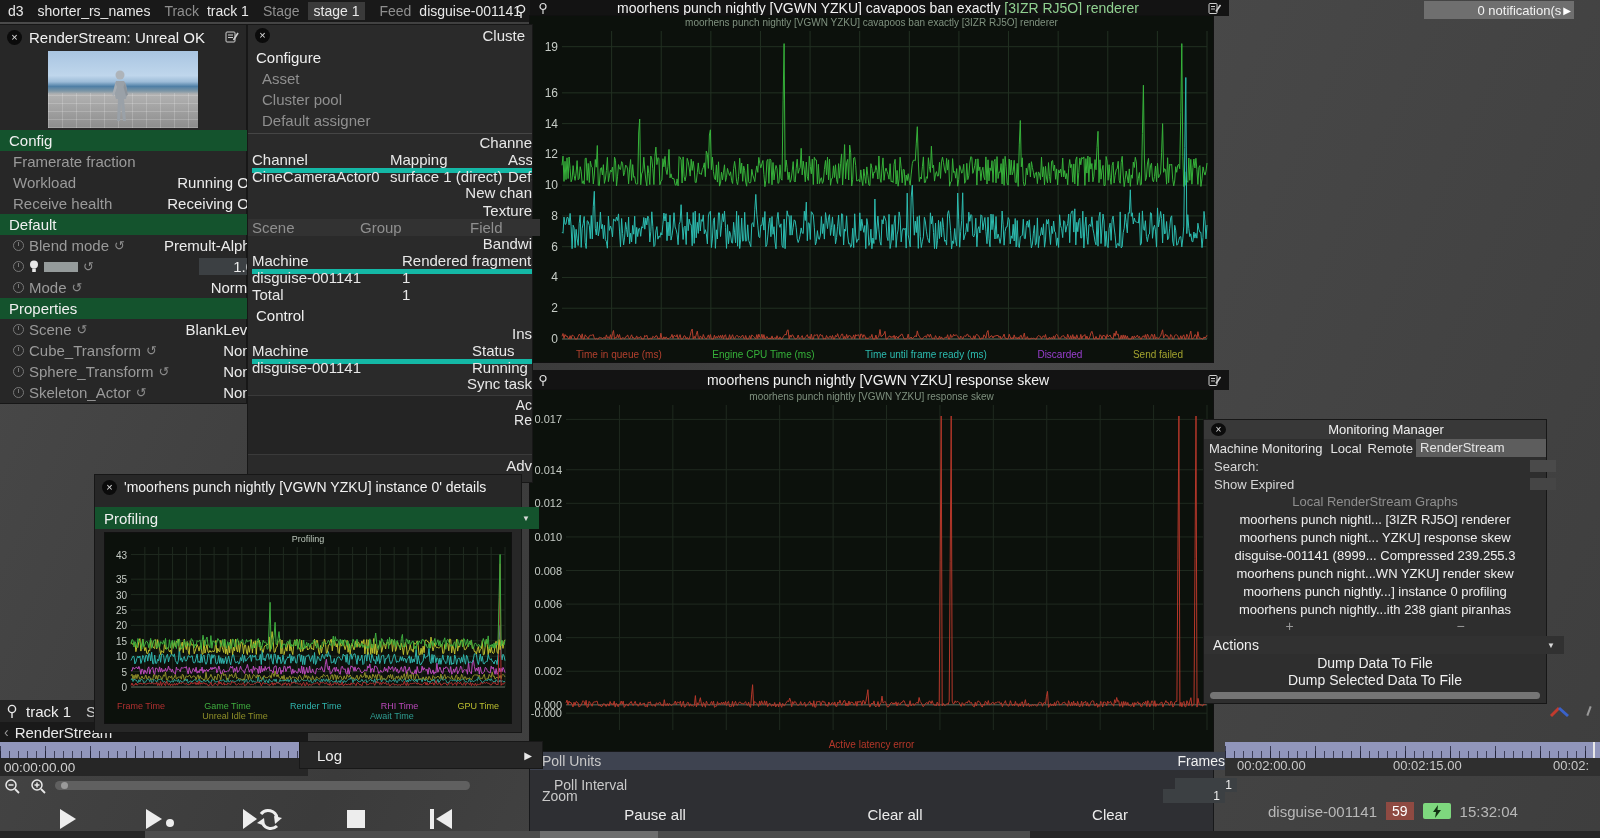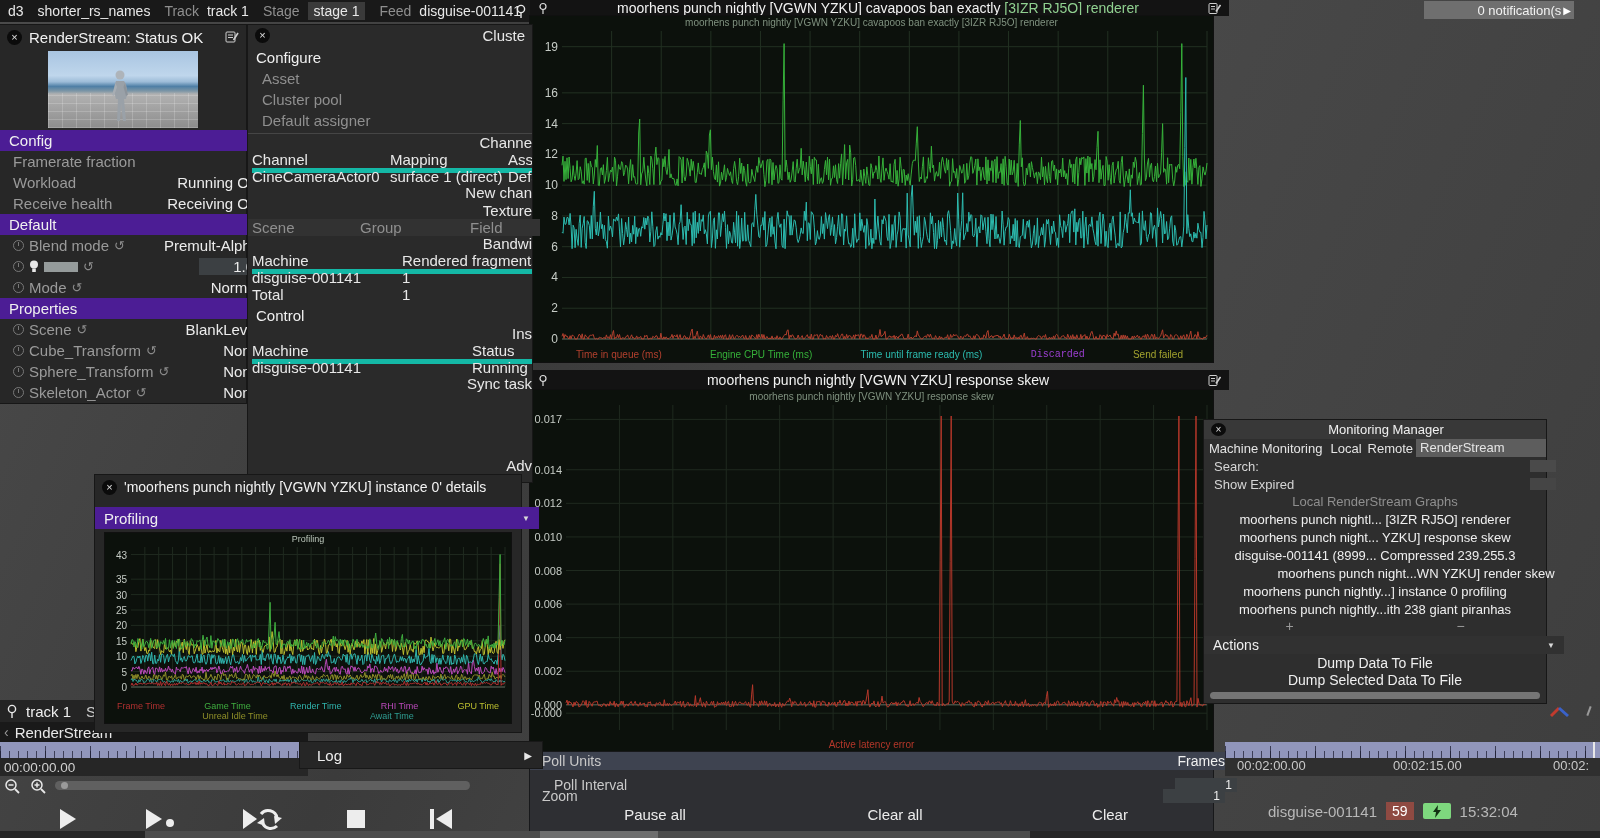--- a/index.html
+++ b/index.html
@@ -5,21 +5,21 @@
   html,body{margin:0;padding:0;}
   body{width:1600px;height:838px;position:relative;overflow:hidden;
        font-family:"Liberation Sans",sans-serif;
        background:linear-gradient(115deg,#4b4b4b,#3b3b3b 35%,#484848 60%,#3e3e3e);}
   .abs{position:absolute;}
   .panel{position:absolute;background:#272727;box-shadow:0 0 0 1px #171717;}
   .tb{display:flex;align-items:center;gap:7px;padding:0 7px;}
   .xicon{width:15px;height:15px;min-width:15px;border-radius:50%;background:#0b0b0b;color:#e0e0e0;
          font-size:11px;line-height:15px;text-align:center;}
   .caret{font-size:8px;color:#d8d8d8;}
-  .sech{display:flex;justify-content:space-between;align-items:center;background:#4c1d95;
+  .sech{display:flex;justify-content:space-between;align-items:center;background:#14532d;
         color:#f0f0f0;font-size:15px;padding:0 9px;}
   .prow{display:flex;align-items:center;padding:0 10px 0 13px;font-size:15px;color:#9a9a9a;gap:5px;}
   .prow .val{margin-left:auto;color:#ececec;}
   .clk{width:9px;height:9px;min-width:9px;border:1px solid #787878;border-radius:50%;position:relative;display:inline-block;}
   .clk::after{content:"";position:absolute;left:3.5px;top:1px;width:1px;height:3.5px;background:#787878;}
   .undo{color:#8a8a8a;font-size:13px;}
   .field{background:#3c4043;color:#ececec;text-align:right;padding:0 5px;font-size:15px;}
   .graphbg{position:absolute;background:#0c110c;box-shadow:0 0 0 1px #101010;}
   .gh{position:absolute;background:#131313;display:flex;align-items:center;padding:0 8px;gap:8px;}
   .gh .t{flex:1;text-align:center;font-size:14px;color:#f2f2f2;white-space:nowrap;overflow:hidden;}
@@ -130,21 +130,21 @@
       <line x1="32" y1="310" x2="677" y2="310" stroke="#5a645a"></line>
       <polyline points="32.0,307.3 33.0,304.5 34.0,309.5 35.0,305.5 36.0,307.4 37.0,306.9 38.1,309.0 39.1,310.0 40.1,306.7 41.1,309.9 42.1,306.2 43.1,306.4 44.1,307.4 45.1,310.0 46.1,310.0 47.1,310.0 48.2,307.3 49.2,305.2 50.2,306.2 51.2,309.6 52.2,304.8 53.2,310.0 54.2,310.0 55.2,305.8 56.2,307.4 57.2,308.2 58.2,310.0 59.3,306.9 60.3,306.3 61.3,306.4 62.3,306.0 63.3,305.6 64.3,309.3 65.3,310.0 66.3,309.3 67.3,310.0 68.3,310.0 69.3,308.2 70.4,308.6 71.4,308.6 72.4,310.0 73.4,308.7 74.4,308.4 75.4,310.0 76.4,305.9 77.4,308.8 78.4,307.9 79.4,309.6 80.5,305.7 81.5,310.0 82.5,304.6 83.5,301.5 84.5,310.0 85.5,308.5 86.5,308.8 87.5,305.5 88.5,308.7 89.5,305.5 90.5,310.0 91.6,310.0 92.6,308.5 93.6,309.1 94.6,310.0 95.6,307.9 96.6,307.7 97.6,305.9 98.6,308.5 99.6,310.0 100.6,307.8 101.6,305.8 102.7,309.1 103.7,308.6 104.7,310.0 105.7,309.2 106.7,306.9 107.7,309.7 108.7,308.4 109.7,308.6 110.7,307.4 111.7,310.0 112.8,309.9 113.8,310.0 114.8,306.4 115.8,307.6 116.8,306.2 117.8,309.7 118.8,310.0 119.8,309.5 120.8,309.2 121.8,310.0 122.8,307.3 123.9,308.2 124.9,308.6 125.9,306.7 126.9,306.9 127.9,309.9 128.9,309.0 129.9,310.0 130.9,304.2 131.9,309.7 132.9,310.0 133.9,307.8 135.0,310.0 136.0,307.9 137.0,308.8 138.0,310.0 139.0,309.4 140.0,308.4 141.0,308.2 142.0,305.4 143.0,309.4 144.0,306.5 145.1,306.7 146.1,307.9 147.1,305.6 148.1,310.0 149.1,308.1 150.1,305.6 151.1,310.0 152.1,310.0 153.1,309.2 154.1,306.7 155.1,307.0 156.2,310.0 157.2,308.3 158.2,310.0 159.2,309.9 160.2,306.6 161.2,302.3 162.2,300.0 163.2,310.0 164.2,307.3 165.2,309.5 166.2,305.8 167.3,302.1 168.3,308.6 169.3,310.0 170.3,306.9 171.3,308.3 172.3,310.0 173.3,305.5 174.3,308.1 175.3,309.3 176.3,309.9 177.4,308.1 178.4,305.9 179.4,309.4 180.4,305.5 181.4,310.0 182.4,310.0 183.4,310.0 184.4,306.2 185.4,309.3 186.4,307.5 187.4,309.0 188.5,306.6 189.5,308.8 190.5,306.4 191.5,309.2 192.5,305.9 193.5,310.0 194.5,306.7 195.5,305.7 196.5,310.0 197.5,310.0 198.5,310.0 199.6,305.7 200.6,310.0 201.6,307.9 202.6,305.7 203.6,309.3 204.6,309.8 205.6,307.7 206.6,306.5 207.6,306.6 208.6,308.5 209.7,307.3 210.7,308.8 211.7,307.2 212.7,306.0 213.7,309.3 214.7,309.9 215.7,306.5 216.7,310.0 217.7,310.0 218.7,309.7 219.7,306.6 220.8,310.0 221.8,305.9 222.8,306.7 223.8,307.7 224.8,308.8 225.8,310.0 226.8,305.6 227.8,309.6 228.8,305.2 229.8,308.3 230.8,309.2 231.9,305.2 232.9,309.6 233.9,305.6 234.9,310.0 235.9,309.1 236.9,307.4 237.9,309.0 238.9,310.0 239.9,308.8 240.9,310.0 242.0,306.9 243.0,310.0 244.0,309.4 245.0,308.4 246.0,310.0 247.0,306.7 248.0,309.4 249.0,310.0 250.0,307.8 251.0,310.0 252.0,310.0 253.1,307.9 254.1,306.5 255.1,305.2 256.1,306.1 257.1,301.6 258.1,300.8 259.1,310.0 260.1,306.1 261.1,308.3 262.1,305.8 263.2,306.5 264.2,309.0 265.2,309.8 266.2,309.8 267.2,309.0 268.2,306.0 269.2,309.3 270.2,309.3 271.2,308.3 272.2,306.6 273.2,310.0 274.3,309.8 275.3,308.2 276.3,307.4 277.3,305.7 278.3,308.9 279.3,307.6 280.3,310.0 281.3,305.1 282.3,310.0 283.3,310.0 284.3,305.9 285.4,306.3 286.4,305.9 287.4,305.7 288.4,310.0 289.4,306.7 290.4,305.2 291.4,307.0 292.4,306.3 293.4,310.0 294.4,309.6 295.5,310.0 296.5,306.5 297.5,308.9 298.5,309.4 299.5,307.4 300.5,307.1 301.5,309.5 302.5,306.4 303.5,310.0 304.5,310.0 305.5,306.4 306.6,307.9 307.6,304.7 308.6,307.8 309.6,309.6 310.6,307.5 311.6,305.2 312.6,305.1 313.6,310.0 314.6,307.4 315.6,310.0 316.6,305.4 317.7,309.1 318.7,306.7 319.7,306.7 320.7,307.2 321.7,309.7 322.7,308.9 323.7,305.9 324.7,310.0 325.7,305.6 326.7,307.0 327.8,305.7 328.8,306.0 329.8,309.9 330.8,305.0 331.8,305.3 332.8,308.7 333.8,305.7 334.8,306.5 335.8,310.0 336.8,308.7 337.8,310.0 338.9,308.5 339.9,307.6 340.9,308.5 341.9,305.4 342.9,310.0 343.9,310.0 344.9,310.0 345.9,306.0 346.9,310.0 347.9,308.6 348.9,307.1 350.0,300.5 351.0,307.5 352.0,307.0 353.0,305.8 354.0,304.9 355.0,302.3 356.0,310.0 357.0,310.0 358.0,308.6 359.0,307.2 360.1,307.0 361.1,308.7 362.1,307.3 363.1,308.6 364.1,306.3 365.1,310.0 366.1,307.1 367.1,308.0 368.1,309.5 369.1,307.0 370.1,307.2 371.2,305.3 372.2,305.2 373.2,307.8 374.2,310.0 375.2,309.7 376.2,310.0 377.2,309.2 378.2,305.1 379.2,310.0 380.2,309.0 381.2,308.0 382.3,310.0 383.3,308.6 384.3,307.9 385.3,306.6 386.3,308.0 387.3,301.9 388.3,306.0 389.3,307.2 390.3,308.9 391.3,310.0 392.4,310.0 393.4,308.4 394.4,307.6 395.4,306.9 396.4,308.6 397.4,305.5 398.4,305.7 399.4,308.2 400.4,305.1 401.4,307.9 402.4,309.7 403.5,309.2 404.5,310.0 405.5,306.6 406.5,308.5 407.5,310.0 408.5,310.0 409.5,307.0 410.5,310.0 411.5,307.9 412.5,309.7 413.5,310.0 414.6,309.1 415.6,307.9 416.6,309.0 417.6,305.7 418.6,310.0 419.6,310.0 420.6,305.5 421.6,308.4 422.6,307.9 423.6,305.3 424.7,307.0 425.7,305.8 426.7,306.2 427.7,307.1 428.7,309.4 429.7,310.0 430.7,307.1 431.7,308.2 432.7,310.0 433.7,307.8 434.7,306.7 435.8,307.5 436.8,305.4 437.8,305.3 438.8,307.8 439.8,306.8 440.8,308.9 441.8,310.0 442.8,310.0 443.8,306.7 444.8,310.0 445.8,306.5 446.9,305.2 447.9,306.6 448.9,307.1 449.9,310.0 450.9,310.0 451.9,308.7 452.9,309.8 453.9,305.8 454.9,306.7 455.9,309.2 457.0,303.3 458.0,301.5 459.0,308.8 460.0,308.4 461.0,306.8 462.0,306.9 463.0,309.0 464.0,307.0 465.0,307.3 466.0,306.5 467.0,306.7 468.1,306.3 469.1,308.6 470.1,307.1 471.1,310.0 472.1,308.4 473.1,307.7 474.1,305.1 475.1,309.2 476.1,309.0 477.1,310.0 478.2,309.7 479.2,305.2 480.2,308.0 481.2,310.0 482.2,308.5 483.2,310.0 484.2,305.9 485.2,309.2 486.2,308.3 487.2,310.0 488.2,308.2 489.3,310.0 490.3,306.7 491.3,306.4 492.3,310.0 493.3,307.8 494.3,304.1 495.3,310.0 496.3,309.7 497.3,307.6 498.3,310.0 499.3,309.9 500.4,310.0 501.4,308.8 502.4,310.0 503.4,309.0 504.4,309.4 505.4,310.0 506.4,310.0 507.4,307.6 508.4,306.6 509.4,307.1 510.5,307.3 511.5,310.0 512.5,307.5 513.5,306.8 514.5,308.4 515.5,305.5 516.5,310.0 517.5,310.0 518.5,310.0 519.5,308.0 520.5,310.0 521.6,308.5 522.6,310.0 523.6,306.9 524.6,310.0 525.6,306.4 526.6,305.4 527.6,306.1 528.6,309.6 529.6,309.1 530.6,309.3 531.6,307.3 532.7,307.0 533.7,306.6 534.7,308.8 535.7,308.6 536.7,310.0 537.7,305.2 538.7,308.0 539.7,310.0 540.7,306.6 541.7,310.0 542.8,305.6 543.8,309.8 544.8,307.6 545.8,310.0 546.8,305.8 547.8,309.1 548.8,310.0 549.8,310.0 550.8,305.4 551.8,310.0 552.8,307.0 553.9,306.9 554.9,305.5 555.9,310.0 556.9,307.0 557.9,310.0 558.9,310.0 559.9,307.6 560.9,304.0 561.9,302.3 562.9,305.6 563.9,310.0 565.0,310.0 566.0,307.4 567.0,310.0 568.0,309.6 569.0,310.0 570.0,305.7 571.0,306.8 572.0,310.0 573.0,306.3 574.0,306.7 575.1,307.1 576.1,310.0 577.1,305.5 578.1,307.9 579.1,306.9 580.1,306.0 581.1,308.6 582.1,308.7 583.1,310.0 584.1,304.2 585.1,307.3 586.2,301.9 587.2,306.0 588.2,305.1 589.2,310.0 590.2,310.0 591.2,306.2 592.2,310.0 593.2,305.9 594.2,309.7 595.2,306.2 596.2,309.8 597.3,306.9 598.3,310.0 599.3,310.0 600.3,310.0 601.3,310.0 602.3,307.1 603.3,310.0 604.3,306.9 605.3,308.9 606.3,307.8 607.4,306.1 608.4,308.7 609.4,307.4 610.4,310.0 611.4,310.0 612.4,307.5 613.4,306.8 614.4,308.5 615.4,305.6 616.4,310.0 617.4,305.1 618.5,307.1 619.5,310.0 620.5,308.8 621.5,305.4 622.5,305.8 623.5,310.0 624.5,305.2 625.5,310.0 626.5,308.3 627.5,309.0 628.5,309.7 629.6,307.8 630.6,307.2 631.6,303.6 632.6,300.8 633.6,309.0 634.6,307.3 635.6,305.1 636.6,307.2 637.6,306.6 638.6,309.6 639.7,309.7 640.7,305.5 641.7,306.6 642.7,310.0 643.7,310.0 644.7,306.5 645.7,305.9 646.7,305.9 647.7,306.7 648.7,310.0 649.7,310.0 650.8,306.7 651.8,310.0 652.8,307.2 653.8,305.8 654.8,310.0 655.8,310.0 656.8,305.2 657.8,307.5 658.8,310.0 659.8,305.5 660.8,302.1 661.9,310.0 662.9,309.5 663.9,308.6 664.9,305.7 665.9,306.0 666.9,310.0 667.9,302.7 668.9,307.9 669.9,309.6 670.9,308.9 672.0,310.0 673.0,310.0 674.0,307.9 675.0,309.2 676.0,308.0 677.0,306.2" fill="none" stroke="#b3402e" stroke-width="1"></polyline>
       <polyline points="32.0,136.3 33.0,127.1 34.0,152.4 35.0,132.3 36.0,150.6 37.0,128.8 38.1,149.6 39.1,128.0 40.1,139.7 41.1,152.8 42.1,150.1 43.1,136.6 44.1,146.5 45.1,151.4 46.1,144.1 47.1,131.6 48.2,150.7 49.2,149.5 50.2,137.7 51.2,142.2 52.2,154.4 53.2,151.8 54.2,155.2 55.2,129.5 56.2,129.1 57.2,151.4 58.2,134.4 59.3,153.5 60.3,132.2 61.3,137.2 62.3,138.6 63.3,155.0 64.3,146.0 65.3,130.5 66.3,138.2 67.3,116.5 68.3,156.2 69.3,156.7 70.4,139.8 71.4,138.6 72.4,146.0 73.4,135.7 74.4,154.4 75.4,150.0 76.4,141.6 77.4,128.3 78.4,152.6 79.4,146.8 80.5,141.2 81.5,142.8 82.5,138.0 83.5,152.4 84.5,128.1 85.5,131.3 86.5,157.0 87.5,147.8 88.5,135.6 89.5,139.9 90.5,140.5 91.6,132.6 92.6,134.4 93.6,146.8 94.6,143.6 95.6,136.1 96.6,137.1 97.6,140.0 98.6,154.8 99.6,140.1 100.6,130.5 101.6,151.5 102.7,135.6 103.7,148.3 104.7,147.6 105.7,154.5 106.7,155.0 107.7,154.8 108.7,104.0 109.7,90.0 110.7,155.8 111.7,144.9 112.8,142.1 113.8,128.2 114.8,140.9 115.8,151.0 116.8,156.9 117.8,136.7 118.8,144.4 119.8,155.6 120.8,127.0 121.8,130.0 122.8,139.7 123.9,155.6 124.9,127.4 125.9,118.1 126.9,135.6 127.9,128.7 128.9,129.3 129.9,155.8 130.9,152.3 131.9,151.0 132.9,129.7 133.9,137.8 135.0,127.4 136.0,140.7 137.0,145.5 138.0,137.3 139.0,120.4 140.0,148.9 141.0,144.8 142.0,149.2 143.0,149.8 144.0,149.6 145.1,155.7 146.1,156.3 147.1,149.9 148.1,156.9 149.1,127.6 150.1,128.6 151.1,130.9 152.1,154.0 153.1,127.9 154.1,147.7 155.1,151.9 156.2,146.0 157.2,129.3 158.2,132.7 159.2,139.0 160.2,147.1 161.2,130.2 162.2,141.4 163.2,132.3 164.2,140.0 165.2,153.3 166.2,153.5 167.3,143.6 168.3,133.9 169.3,144.6 170.3,144.5 171.3,145.6 172.3,140.6 173.3,138.4 174.3,133.8 175.3,147.7 176.3,122.1 177.4,125.3 178.4,139.4 179.4,106.0 180.4,100.8 181.4,140.7 182.4,128.1 183.4,142.3 184.4,148.9 185.4,150.8 186.4,135.9 187.4,153.1 188.5,132.8 189.5,157.1 190.5,154.2 191.5,143.2 192.5,151.0 193.5,143.2 194.5,135.8 195.5,152.4 196.5,148.3 197.5,139.4 198.5,143.7 199.6,146.5 200.6,142.8 201.6,151.6 202.6,154.5 203.6,139.7 204.6,132.4 205.6,140.1 206.6,152.6 207.6,155.7 208.6,147.8 209.7,129.2 210.7,144.5 211.7,134.1 212.7,152.3 213.7,137.2 214.7,141.7 215.7,153.1 216.7,157.2 217.7,135.0 218.7,152.8 219.7,154.2 220.8,152.9 221.8,140.3 222.8,146.1 223.8,149.0 224.8,152.6 225.8,143.1 226.8,136.9 227.8,143.4 228.8,128.4 229.8,134.7 230.8,138.9 231.9,134.8 232.9,131.5 233.9,145.4 234.9,157.7 235.9,151.3 236.9,132.1 237.9,130.3 238.9,154.4 239.9,129.9 240.9,131.3 242.0,155.8 243.0,133.5 244.0,150.9 245.0,141.9 246.0,136.4 247.0,139.7 248.0,154.4 249.0,153.5 250.0,135.8 251.0,149.6 252.0,151.2 253.1,71.9 254.1,14.6 255.1,142.6 256.1,131.0 257.1,138.7 258.1,150.7 259.1,143.1 260.1,153.3 261.1,150.8 262.1,143.0 263.2,132.6 264.2,151.9 265.2,153.0 266.2,139.5 267.2,130.2 268.2,144.3 269.2,140.7 270.2,138.7 271.2,119.3 272.2,145.9 273.2,132.1 274.3,140.9 275.3,152.8 276.3,133.1 277.3,147.8 278.3,151.4 279.3,127.2 280.3,137.4 281.3,144.8 282.3,130.1 283.3,155.6 284.3,128.3 285.4,130.9 286.4,131.0 287.4,154.9 288.4,135.3 289.4,154.6 290.4,150.8 291.4,148.7 292.4,154.4 293.4,152.0 294.4,140.5 295.5,131.5 296.5,145.7 297.5,128.0 298.5,150.8 299.5,130.2 300.5,156.3 301.5,149.7 302.5,149.3 303.5,136.8 304.5,148.5 305.5,135.8 306.6,150.8 307.6,154.5 308.6,134.6 309.6,149.2 310.6,134.8 311.6,124.9 312.6,156.0 313.6,138.0 314.6,115.6 315.6,149.9 316.6,133.8 317.7,130.4 318.7,151.0 319.7,116.1 320.7,123.8 321.7,157.0 322.7,150.7 323.7,129.0 324.7,128.3 325.7,136.4 326.7,151.9 327.8,151.7 328.8,150.5 329.8,153.0 330.8,140.9 331.8,151.1 332.8,156.6 333.8,140.1 334.8,147.8 335.8,154.4 336.8,137.9 337.8,146.3 338.9,156.0 339.9,156.6 340.9,134.7 341.9,139.4 342.9,149.4 343.9,143.1 344.9,143.4 345.9,136.6 346.9,141.6 347.9,150.1 348.9,127.0 350.0,149.1 351.0,153.4 352.0,139.2 353.0,128.9 354.0,151.3 355.0,142.8 356.0,139.1 357.0,142.4 358.0,145.5 359.0,150.2 360.1,134.7 361.1,152.7 362.1,152.0 363.1,153.5 364.1,135.3 365.1,130.3 366.1,155.0 367.1,141.4 368.1,157.2 369.1,149.9 370.1,128.2 371.2,139.3 372.2,153.8 373.2,140.5 374.2,140.7 375.2,156.4 376.2,146.0 377.2,151.6 378.2,144.7 379.2,151.7 380.2,156.2 381.2,145.1 382.3,134.6 383.3,131.4 384.3,131.2 385.3,131.7 386.3,114.1 387.3,97.7 388.3,132.1 389.3,152.5 390.3,148.1 391.3,150.0 392.4,137.7 393.4,127.9 394.4,153.5 395.4,153.4 396.4,147.7 397.4,149.4 398.4,128.7 399.4,137.6 400.4,143.4 401.4,117.2 402.4,138.7 403.5,136.2 404.5,152.1 405.5,145.2 406.5,142.6 407.5,147.1 408.5,146.8 409.5,133.3 410.5,149.4 411.5,132.9 412.5,128.1 413.5,133.7 414.6,140.9 415.6,144.2 416.6,129.4 417.6,141.1 418.6,130.8 419.6,157.2 420.6,152.9 421.6,152.3 422.6,129.6 423.6,143.5 424.7,142.5 425.7,149.2 426.7,139.6 427.7,157.2 428.7,150.6 429.7,136.5 430.7,139.9 431.7,144.2 432.7,142.6 433.7,135.3 434.7,154.3 435.8,151.2 436.8,134.3 437.8,150.6 438.8,146.8 439.8,134.0 440.8,127.7 441.8,128.3 442.8,144.4 443.8,141.2 444.8,136.4 445.8,130.0 446.9,156.1 447.9,129.8 448.9,141.7 449.9,137.9 450.9,151.7 451.9,141.9 452.9,138.2 453.9,148.0 454.9,150.8 455.9,127.9 457.0,155.0 458.0,130.8 459.0,151.8 460.0,138.9 461.0,141.6 462.0,131.6 463.0,153.4 464.0,132.7 465.0,130.3 466.0,153.9 467.0,127.6 468.1,149.5 469.1,142.9 470.1,143.5 471.1,134.6 472.1,155.0 473.1,129.8 474.1,156.4 475.1,127.3 476.1,137.7 477.1,154.1 478.2,156.2 479.2,130.0 480.2,145.9 481.2,131.1 482.2,145.8 483.2,142.6 484.2,131.3 485.2,153.1 486.2,153.7 487.2,134.4 488.2,157.4 489.3,115.1 490.3,91.5 491.3,137.8 492.3,128.8 493.3,152.7 494.3,156.9 495.3,155.6 496.3,139.2 497.3,145.9 498.3,136.7 499.3,134.2 500.4,147.9 501.4,132.7 502.4,138.5 503.4,143.3 504.4,149.1 505.4,144.0 506.4,143.1 507.4,154.6 508.4,142.9 509.4,144.3 510.5,150.7 511.5,128.1 512.5,147.9 513.5,137.8 514.5,155.9 515.5,137.3 516.5,149.0 517.5,153.8 518.5,133.6 519.5,147.6 520.5,154.0 521.6,132.3 522.6,131.5 523.6,141.7 524.6,136.0 525.6,150.3 526.6,139.9 527.6,155.9 528.6,140.9 529.6,144.0 530.6,140.1 531.6,147.8 532.7,129.0 533.7,147.9 534.7,141.6 535.7,149.9 536.7,144.5 537.7,155.8 538.7,139.3 539.7,130.5 540.7,138.8 541.7,135.4 542.8,153.2 543.8,134.9 544.8,154.9 545.8,130.7 546.8,127.9 547.8,156.9 548.8,143.4 549.8,129.2 550.8,135.8 551.8,128.4 552.8,129.8 553.9,127.9 554.9,156.4 555.9,129.6 556.9,144.1 557.9,127.0 558.9,152.9 559.9,128.2 560.9,140.1 561.9,134.5 562.9,152.8 563.9,147.2 565.0,130.6 566.0,140.8 567.0,118.6 568.0,102.3 569.0,153.7 570.0,130.8 571.0,150.2 572.0,141.1 573.0,136.4 574.0,156.6 575.1,156.4 576.1,127.5 577.1,131.9 578.1,151.3 579.1,135.7 580.1,148.4 581.1,155.4 582.1,136.6 583.1,133.1 584.1,154.1 585.1,146.6 586.2,140.6 587.2,139.8 588.2,132.3 589.2,151.4 590.2,154.3 591.2,133.5 592.2,127.3 593.2,146.0 594.2,157.6 595.2,150.4 596.2,142.0 597.3,148.0 598.3,154.0 599.3,139.9 600.3,157.3 601.3,145.9 602.3,149.3 603.3,133.0 604.3,138.5 605.3,128.3 606.3,132.9 607.4,155.6 608.4,149.2 609.4,143.5 610.4,156.1 611.4,155.4 612.4,104.6 613.4,56.2 614.4,130.0 615.4,151.7 616.4,148.8 617.4,135.0 618.5,129.4 619.5,148.1 620.5,136.9 621.5,134.2 622.5,150.9 623.5,152.9 624.5,147.4 625.5,137.0 626.5,152.6 627.5,134.3 628.5,148.7 629.6,146.6 630.6,144.1 631.6,123.6 632.6,94.6 633.6,143.3 634.6,139.7 635.6,140.6 636.6,155.2 637.6,128.7 638.6,153.7 639.7,135.1 640.7,136.2 641.7,135.1 642.7,150.3 643.7,156.9 644.7,152.0 645.7,137.7 646.7,143.3 647.7,136.5 648.7,135.3 649.7,139.7 650.8,83.8 651.8,14.6 652.8,127.5 653.8,157.5 654.8,142.7 655.8,156.3 656.8,151.7 657.8,153.3 658.8,129.0 659.8,151.3 660.8,130.4 661.9,155.2 662.9,138.5 663.9,130.0 664.9,139.0 665.9,129.3 666.9,140.5 667.9,155.4 668.9,138.4 669.9,136.6 670.9,157.4 672.0,149.9 673.0,137.9 674.0,142.9 675.0,146.1 676.0,142.1 677.0,134.0" fill="none" stroke="#36b23a" stroke-width="1"></polyline>
       <polyline points="32.0,203.2 33.0,204.2 34.0,188.1 35.0,195.4 36.0,194.9 37.0,188.4 38.1,188.7 39.1,195.9 40.1,184.4 41.1,197.2 42.1,219.7 43.1,196.2 44.1,198.8 45.1,218.7 46.1,200.3 47.1,209.8 48.2,216.5 49.2,194.3 50.2,186.1 51.2,218.4 52.2,199.2 53.2,194.5 54.2,187.5 55.2,213.6 56.2,219.5 57.2,191.7 58.2,192.5 59.3,196.5 60.3,209.7 61.3,186.5 62.3,210.0 63.3,177.3 64.3,162.3 65.3,199.5 66.3,206.0 67.3,192.9 68.3,206.9 69.3,201.0 70.4,183.1 71.4,199.7 72.4,195.4 73.4,209.7 74.4,196.3 75.4,210.7 76.4,212.5 77.4,219.2 78.4,187.1 79.4,201.4 80.5,197.0 81.5,200.1 82.5,207.9 83.5,189.9 84.5,191.1 85.5,192.3 86.5,188.0 87.5,191.5 88.5,184.9 89.5,202.1 90.5,217.8 91.6,189.5 92.6,204.6 93.6,215.9 94.6,208.1 95.6,193.3 96.6,200.6 97.6,207.9 98.6,188.0 99.6,214.7 100.6,204.2 101.6,213.0 102.7,196.4 103.7,205.2 104.7,187.2 105.7,214.7 106.7,198.4 107.7,207.6 108.7,199.8 109.7,199.3 110.7,207.3 111.7,197.7 112.8,199.1 113.8,188.5 114.8,200.2 115.8,189.1 116.8,195.9 117.8,187.1 118.8,189.7 119.8,213.0 120.8,202.3 121.8,182.8 122.8,197.3 123.9,217.6 124.9,216.3 125.9,201.9 126.9,197.6 127.9,210.2 128.9,207.1 129.9,208.3 130.9,203.6 131.9,206.0 132.9,195.2 133.9,184.0 135.0,192.0 136.0,184.7 137.0,211.7 138.0,193.1 139.0,206.9 140.0,186.1 141.0,211.1 142.0,206.5 143.0,199.0 144.0,183.7 145.1,198.0 146.1,200.6 147.1,205.2 148.1,215.7 149.1,195.4 150.1,192.7 151.1,175.7 152.1,194.8 153.1,210.5 154.1,198.5 155.1,197.1 156.2,215.5 157.2,183.2 158.2,201.7 159.2,190.1 160.2,195.3 161.2,195.7 162.2,216.8 163.2,183.5 164.2,214.4 165.2,182.1 166.2,208.8 167.3,193.3 168.3,204.4 169.3,184.4 170.3,202.0 171.3,190.6 172.3,192.4 173.3,185.9 174.3,204.8 175.3,200.7 176.3,204.4 177.4,214.9 178.4,187.0 179.4,183.3 180.4,182.3 181.4,218.5 182.4,209.9 183.4,191.3 184.4,188.7 185.4,219.3 186.4,200.8 187.4,210.0 188.5,183.8 189.5,183.9 190.5,207.5 191.5,196.9 192.5,184.8 193.5,192.7 194.5,182.0 195.5,198.7 196.5,219.4 197.5,195.7 198.5,214.8 199.6,202.3 200.6,205.8 201.6,213.6 202.6,214.1 203.6,193.3 204.6,203.9 205.6,213.8 206.6,182.2 207.6,217.2 208.6,186.5 209.7,219.5 210.7,210.1 211.7,189.0 212.7,212.2 213.7,211.5 214.7,183.3 215.7,212.2 216.7,211.7 217.7,195.8 218.7,211.3 219.7,214.3 220.8,217.7 221.8,194.9 222.8,193.6 223.8,197.8 224.8,180.7 225.8,165.4 226.8,185.5 227.8,196.1 228.8,207.7 229.8,208.6 230.8,196.3 231.9,196.3 232.9,188.4 233.9,201.1 234.9,182.5 235.9,217.7 236.9,215.5 237.9,205.9 238.9,194.4 239.9,188.9 240.9,207.7 242.0,187.5 243.0,205.3 244.0,197.7 245.0,213.0 246.0,219.8 247.0,190.2 248.0,183.4 249.0,195.5 250.0,198.4 251.0,194.8 252.0,216.3 253.1,218.6 254.1,190.1 255.1,219.7 256.1,199.1 257.1,181.8 258.1,187.0 259.1,186.6 260.1,206.2 261.1,186.5 262.1,206.1 263.2,198.2 264.2,190.8 265.2,192.0 266.2,198.7 267.2,209.8 268.2,213.5 269.2,210.5 270.2,205.7 271.2,198.9 272.2,203.9 273.2,204.5 274.3,182.2 275.3,191.5 276.3,173.1 277.3,211.8 278.3,193.8 279.3,194.5 280.3,210.5 281.3,182.7 282.3,184.0 283.3,186.1 284.3,198.2 285.4,215.9 286.4,212.7 287.4,201.6 288.4,209.7 289.4,210.3 290.4,206.0 291.4,187.5 292.4,204.5 293.4,194.8 294.4,210.1 295.5,183.6 296.5,191.2 297.5,199.6 298.5,188.8 299.5,185.7 300.5,206.4 301.5,198.3 302.5,187.9 303.5,206.9 304.5,195.6 305.5,214.8 306.6,208.4 307.6,197.2 308.6,186.0 309.6,205.0 310.6,207.4 311.6,184.7 312.6,185.3 313.6,216.0 314.6,200.0 315.6,202.2 316.6,186.8 317.7,206.0 318.7,214.8 319.7,214.1 320.7,218.3 321.7,216.0 322.7,199.3 323.7,218.6 324.7,184.8 325.7,206.0 326.7,213.5 327.8,210.3 328.8,210.8 329.8,183.8 330.8,201.7 331.8,190.2 332.8,197.9 333.8,203.3 334.8,196.5 335.8,219.6 336.8,189.6 337.8,196.0 338.9,216.5 339.9,213.2 340.9,200.2 341.9,219.7 342.9,209.0 343.9,214.5 344.9,170.0 345.9,210.6 346.9,199.0 347.9,187.1 348.9,200.8 350.0,212.5 351.0,216.2 352.0,190.7 353.0,195.0 354.0,186.8 355.0,189.0 356.0,192.2 357.0,207.9 358.0,211.6 359.0,185.4 360.1,219.5 361.1,213.1 362.1,195.5 363.1,211.3 364.1,194.9 365.1,186.4 366.1,218.4 367.1,205.9 368.1,200.9 369.1,182.9 370.1,188.3 371.2,212.9 372.2,202.0 373.2,199.3 374.2,200.7 375.2,199.2 376.2,219.1 377.2,164.1 378.2,205.9 379.2,211.1 380.2,217.9 381.2,168.1 382.3,156.2 383.3,185.4 384.3,206.2 385.3,192.1 386.3,203.6 387.3,187.7 388.3,219.4 389.3,186.6 390.3,207.4 391.3,218.5 392.4,212.2 393.4,207.8 394.4,188.3 395.4,193.0 396.4,202.2 397.4,208.4 398.4,211.7 399.4,213.8 400.4,183.8 401.4,194.9 402.4,187.1 403.5,203.5 404.5,219.6 405.5,194.0 406.5,219.8 407.5,211.7 408.5,191.3 409.5,209.5 410.5,192.7 411.5,207.9 412.5,188.8 413.5,198.4 414.6,212.3 415.6,211.1 416.6,216.1 417.6,184.6 418.6,181.7 419.6,189.1 420.6,201.8 421.6,219.8 422.6,211.9 423.6,214.5 424.7,199.5 425.7,211.8 426.7,216.8 427.7,164.0 428.7,190.8 429.7,218.2 430.7,202.5 431.7,191.6 432.7,163.8 433.7,210.9 434.7,207.1 435.8,203.3 436.8,194.5 437.8,202.7 438.8,183.2 439.8,192.3 440.8,185.6 441.8,186.3 442.8,206.7 443.8,207.9 444.8,204.3 445.8,189.2 446.9,217.8 447.9,200.1 448.9,197.6 449.9,204.0 450.9,185.8 451.9,186.8 452.9,200.9 453.9,193.9 454.9,188.5 455.9,202.4 457.0,214.7 458.0,188.2 459.0,209.8 460.0,217.8 461.0,185.1 462.0,200.7 463.0,185.4 464.0,198.9 465.0,210.0 466.0,187.5 467.0,209.6 468.1,205.1 469.1,209.1 470.1,214.4 471.1,208.2 472.1,182.0 473.1,195.3 474.1,216.2 475.1,202.3 476.1,198.1 477.1,197.9 478.2,188.6 479.2,190.7 480.2,214.8 481.2,206.9 482.2,209.4 483.2,195.3 484.2,212.0 485.2,189.5 486.2,218.0 487.2,191.5 488.2,216.3 489.3,218.5 490.3,207.7 491.3,207.2 492.3,206.2 493.3,190.2 494.3,209.3 495.3,209.7 496.3,196.3 497.3,192.0 498.3,198.3 499.3,190.8 500.4,208.1 501.4,218.9 502.4,215.0 503.4,204.2 504.4,196.4 505.4,216.2 506.4,213.8 507.4,188.9 508.4,218.6 509.4,207.7 510.5,206.1 511.5,198.5 512.5,205.9 513.5,194.8 514.5,218.2 515.5,210.9 516.5,190.6 517.5,195.0 518.5,190.3 519.5,204.0 520.5,215.5 521.6,197.1 522.6,204.5 523.6,192.0 524.6,202.3 525.6,203.8 526.6,216.5 527.6,208.9 528.6,218.4 529.6,185.8 530.6,196.7 531.6,199.7 532.7,208.6 533.7,191.6 534.7,192.6 535.7,203.2 536.7,197.9 537.7,194.7 538.7,185.1 539.7,213.7 540.7,185.6 541.7,182.3 542.8,182.1 543.8,203.1 544.8,179.8 545.8,215.9 546.8,193.3 547.8,202.7 548.8,191.2 549.8,189.2 550.8,209.0 551.8,208.8 552.8,182.2 553.9,218.9 554.9,197.9 555.9,188.0 556.9,207.7 557.9,215.4 558.9,196.1 559.9,195.4 560.9,197.5 561.9,187.8 562.9,199.7 563.9,204.8 565.0,212.5 566.0,215.8 567.0,191.7 568.0,217.2 569.0,187.9 570.0,183.2 571.0,214.6 572.0,199.1 573.0,185.1 574.0,192.0 575.1,217.4 576.1,202.2 577.1,216.2 578.1,218.6 579.1,199.2 580.1,194.1 581.1,211.4 582.1,190.7 583.1,187.1 584.1,198.0 585.1,206.2 586.2,218.9 587.2,215.0 588.2,214.3 589.2,217.1 590.2,182.9 591.2,218.9 592.2,217.7 593.2,203.6 594.2,199.3 595.2,185.2 596.2,193.7 597.3,203.9 598.3,183.8 599.3,184.2 600.3,160.8 601.3,187.3 602.3,183.8 603.3,195.0 604.3,189.1 605.3,192.6 606.3,193.0 607.4,193.4 608.4,194.0 609.4,183.8 610.4,216.2 611.4,214.0 612.4,181.9 613.4,199.8 614.4,201.4 615.4,191.7 616.4,207.4 617.4,212.7 618.5,205.7 619.5,205.0 620.5,183.6 621.5,184.4 622.5,209.3 623.5,198.9 624.5,196.2 625.5,202.1 626.5,218.1 627.5,178.9 628.5,197.9 629.6,190.4 630.6,182.5 631.6,189.6 632.6,214.0 633.6,185.0 634.6,205.0 635.6,203.9 636.6,192.5 637.6,210.8 638.6,209.3 639.7,199.2 640.7,188.7 641.7,186.8 642.7,212.0 643.7,217.0 644.7,196.3 645.7,201.2 646.7,216.2 647.7,215.6 648.7,211.4 649.7,208.1 650.8,207.6 651.8,217.9 652.8,209.9 653.8,197.1 654.8,118.4 655.8,48.5 656.8,204.6 657.8,185.7 658.8,199.5 659.8,207.6 660.8,204.8 661.9,212.4 662.9,212.8 663.9,203.0 664.9,209.1 665.9,204.3 666.9,209.2 667.9,194.2 668.9,200.2 669.9,203.3 670.9,203.3 672.0,218.6 673.0,208.3 674.0,182.4 675.0,192.0 676.0,209.9 677.0,196.0" fill="none" stroke="#2cbcb0" stroke-width="1"></polyline>
     </svg>
   <div class="chart-legend">
       <div class="legend-row">
         <span style="color: rgb(179, 64, 46);">Time in queue (ms)</span>
         <span style="color: rgb(54, 178, 58);">Engine CPU Time (ms)</span>
         <span style="color: rgb(44, 188, 176);">Time until frame ready (ms)</span>
-        <span style="color: rgb(155, 63, 209); font-family: Liberation Mono, monospace;">Discarded</span>
+        <span style="color: rgb(155, 63, 209);">Discarded</span>
         <span style="color: rgb(163, 163, 46);">Send failed</span>
       </div>
     </div>
 </div>
 
 <div class="gh" style="left:530px;top:370px;width:683px;height:20px;">
   <svg width="10" height="13">
       <circle cx="5" cy="4.5" r="3" fill="none" stroke="#dcdcdc" stroke-width="1.2"></circle>
       <line x1="5" y1="7.5" x2="5" y2="12" stroke="#dcdcdc" stroke-width="1.2"></line>
     </svg>
@@ -291,21 +291,21 @@
 </div>
 <svg class="abs" style="left:1548px;top:705px;" width="24" height="13">
   <path d="M3,11 L11,3" stroke="#c23b2e" stroke-width="3" fill="none"></path>
     <path d="M11,3 L20,11" stroke="#3a62c9" stroke-width="3" fill="none"></path>
 </svg>
 <div class="abs" style="left:1588px;top:706px;width:2px;height:10px;background:#9a9a9a;transform:rotate(20deg);"></div>
 
 <div class="panel" style="left:0;top:25px;width:246px;height:378px;">
   <div class="tb" style="height:24px;">
     <span class="xicon">×</span>
-    <span style="font-size:15px;color:#f2f2f2;white-space:nowrap;">RenderStream: Status OK</span>
+    <span style="font-size:15px;color:#f2f2f2;white-space:nowrap;">RenderStream: Unreal OK</span>
     <svg style="margin-left:auto;" width="14" height="14">
         <rect x="1" y="2" width="9" height="10" rx="1" fill="none" stroke="#cfcfcf"></rect>
         <line x1="3" y1="5" x2="8" y2="5" stroke="#cfcfcf"></line>
         <line x1="3" y1="7.5" x2="8" y2="7.5" stroke="#cfcfcf"></line>
         <line x1="13" y1="3" x2="8.5" y2="10" stroke="#cfcfcf" stroke-width="1.6"></line>
       </svg>
   </div>
   <div class="abs" style="left:48px;top:26px;width:150px;height:77px;background:linear-gradient(#a9c5e1 0%,#bfd6ec 32%,#9dbcd8 40%,#4f7fa6 46%,#7d96a6 52%,#b2b2b2 56%,#8d8d8d 100%);overflow:hidden;">
     <div class="abs" style="left:0;top:42px;width:150px;height:35px;background-image:repeating-linear-gradient(90deg,rgba(255,255,255,.18) 0 1px,transparent 1px 14px),repeating-linear-gradient(0deg,rgba(255,255,255,.18) 0 1px,transparent 1px 8px);"></div>
     <svg class="abs" style="left:58px;top:18px;" width="30" height="56">
@@ -432,20 +432,24 @@
   <div class="rclip abs" style="left:0;top:301px;width:284px;height:16px;line-height:16px;">Ins</div>
   <div class="thead abs" style="left:4px;top:317px;width:280px;height:17px;">
     <span style="width:220px;">Machine</span>
     <span style="flex:1;">Status</span>
   </div>
   <div class="trow abs" style="left:4px;top:334px;width:280px;height:17px;">
     <span style="width:220px;">disguise-001141</span>
     <span style="flex:1;white-space:nowrap;overflow:hidden;">Running C</span>
   </div>
   <div class="rclip abs" style="left:0;top:351px;width:284px;height:16px;line-height:16px;">Sync task</div>
+  <div class="abs" style="left:0;top:370px;width:284px;height:58px;background:#242424;border-top:1px solid #3a3a3a;border-bottom:1px solid #3a3a3a;">
+    <div class="rclip abs" style="left:0;top:2px;width:284px;height:15px;line-height:15px;font-size:14px;">Ac</div>
+    <div class="rclip abs" style="left:0;top:17px;width:284px;height:15px;line-height:15px;font-size:14px;">Re</div>
+  </div>
   <div class="rclip abs" style="left:0;top:432px;width:284px;height:17px;line-height:17px;">Adv</div>
 </div>
 
 <div class="panel" style="left:95px;top:475px;width:426px;height:257px;background:#272727;">
   <div class="tb" style="height:24px;">
     <span class="xicon">×</span>
     <span style="font-size:14px;color:#f2f2f2;white-space:nowrap;overflow:hidden;">'moorhens punch nightly [VGWN YZKU] instance 0' details</span>
   </div>
   <div class="sech abs" style="left:0;top:32px;width:426px;height:22px;">
     <span>Profiling</span>
@@ -540,21 +544,21 @@
     <span style="margin-left:auto;width:26px;height:12px;background:#4a4a4a;"></span>
   </div>
   <div class="mmrow abs" style="left:0;top:55px;width:342px;height:18px;">
     <span>Show Expired</span>
     <span style="margin-left:auto;width:26px;height:12px;background:#454545;"></span>
   </div>
   <div class="abs" style="left:0;top:74px;width:342px;height:17px;text-align:center;font-size:13px;color:#8f8f8f;">Local RenderStream Graphs</div>
   <div class="mitem abs" style="left:0;top:91px;width:342px;">moorhens punch nightl... [3IZR RJ5O] renderer</div>
   <div class="mitem abs" style="left:0;top:109px;width:342px;">moorhens punch night... YZKU] response skew</div>
   <div class="mitem abs" style="left:0;top:127px;width:342px;">disguise-001141 (8999... Compressed 239.255.3</div>
-  <div class="mitem abs" style="left:0;top:145px;width:342px;margin-left:41px;">moorhens punch night...WN YZKU] render skew</div>
+  <div class="mitem abs" style="left:0;top:145px;width:342px;">moorhens punch night...WN YZKU] render skew</div>
   <div class="mitem abs" style="left:0;top:163px;width:342px;">moorhens punch nightly...] instance 0 profiling</div>
   <div class="mitem abs" style="left:0;top:181px;width:342px;">moorhens punch nightly...ith 238 giant piranhas</div>
   <div class="abs" style="left:0;top:199px;width:342px;height:15px;display:flex;justify-content:space-around;color:#9a9a9a;font-size:14px;line-height:15px;">
     <span>+</span>
     <span>−</span>
   </div>
   <div class="sech abs" style="left:0;top:216px;width:342px;height:18px;font-size:14px;background:#313131;">
     <span>Actions</span>
       <span class="caret">▼</span>
   </div>

